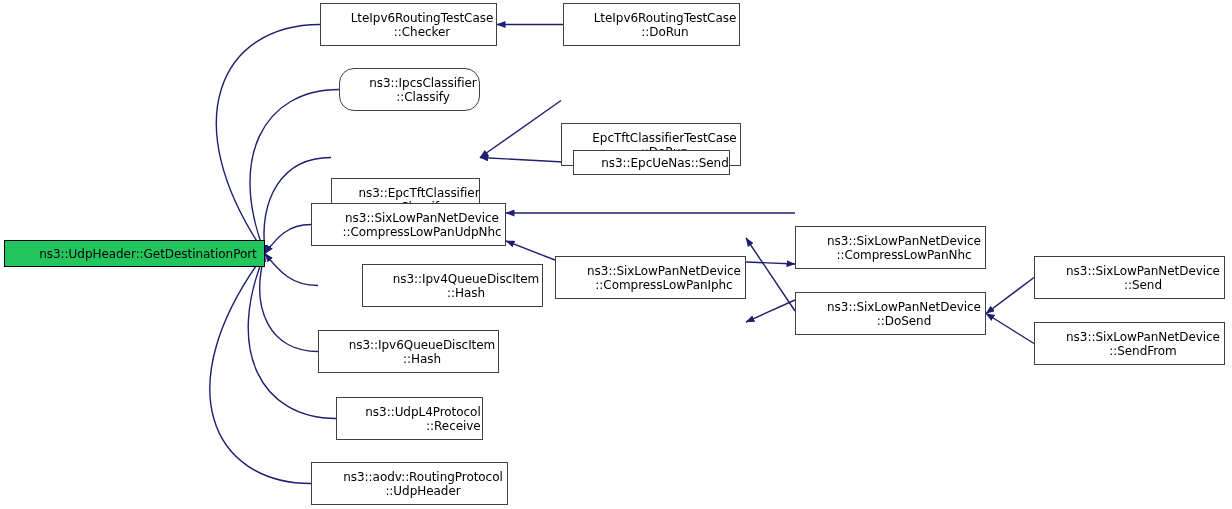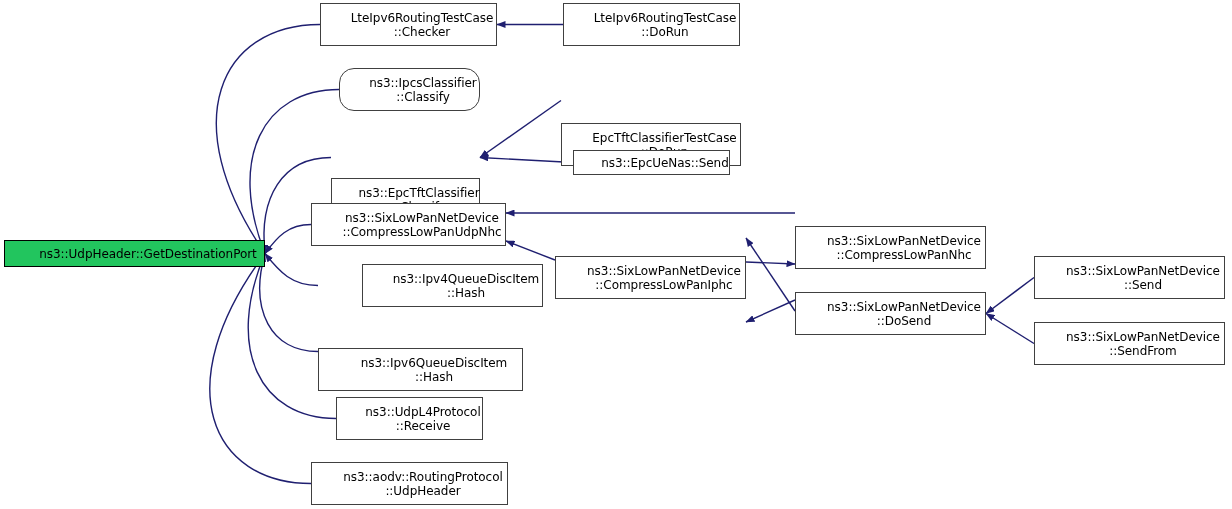--- a/index.html
+++ b/index.html
@@ -84,23 +84,23 @@
 ::Classify</div>
       <div class="node" style="left: 331px; top: 136px; width: 149px; height: 43px; margin-top: 42px;">ns3::EpcTftClassifier
 ::Classify</div>
       <div class="node" style="left: 561px; top: 79px; width: 180px; height: 43px; margin-top: 44px;">EpcTftClassifierTestCase
 ::DoRun</div>
       <div class="node" style="left: 573px; top: 150px; width: 157px; height: 25px;">ns3::EpcUeNas::Send</div>
       <div class="node" style="left: 311px; top: 203px; width: 195px; height: 43px;">ns3::SixLowPanNetDevice
 ::CompressLowPanUdpNhc</div>
       <div class="node" style="left: 318px; top: 264px; width: 181px; height: 43px; margin-left: 44px;">ns3::Ipv4QueueDiscItem
 ::Hash</div>
-      <div class="node" style="left: 318px; top: 330px; width: 205px; height: 43px; margin-top: 18px;">ns3::Ipv6QueueDiscItem
+      <div class="node" style="left: 318px; top: 330px; width: 181px; height: 43px;">ns3::Ipv6QueueDiscItem
 ::Hash</div>
-      <div class="node" style="left: 336px; top: 397px; width: 147px; height: 43px;">ns3::UdpL4Protocol
+      <div class="node" style="left: 336px; top: 397px; width: 147px; height: 43px; text-align: right;">ns3::UdpL4Protocol
 ::Receive</div>
       <div class="node" style="left: 311px; top: 462px; width: 197px; height: 43px;">ns3::aodv::RoutingProtocol
 ::UdpHeader</div>
       <div class="node" style="left: 555px; top: 256px; width: 191px; height: 43px;">ns3::SixLowPanNetDevice
 ::CompressLowPanIphc</div>
       <div class="node" style="left: 795px; top: 226px; width: 191px; height: 43px;">ns3::SixLowPanNetDevice
 ::CompressLowPanNhc</div>
       <div class="node" style="left: 795px; top: 292px; width: 191px; height: 43px;">ns3::SixLowPanNetDevice
 ::DoSend</div>
       <div class="node" style="left: 1034px; top: 256px; width: 191px; height: 43px;">ns3::SixLowPanNetDevice

